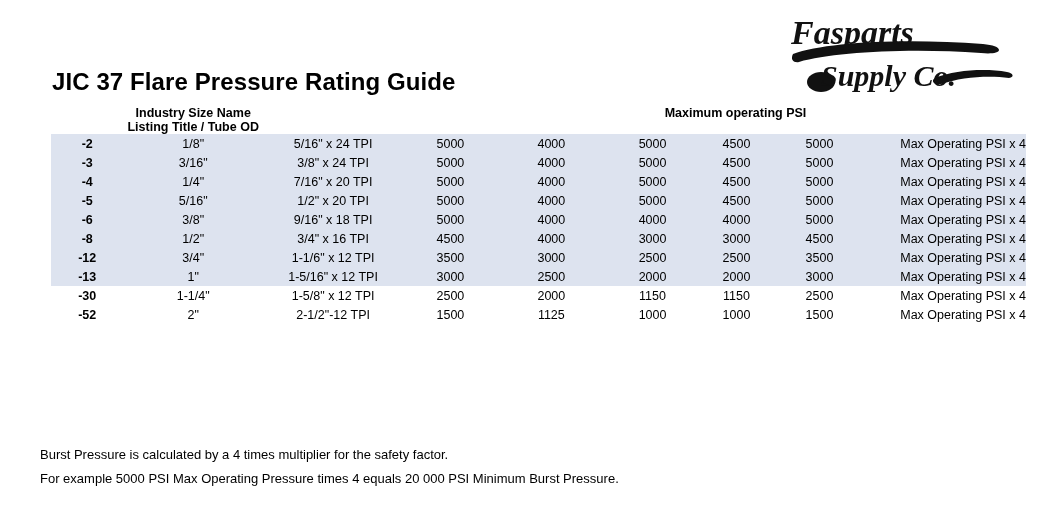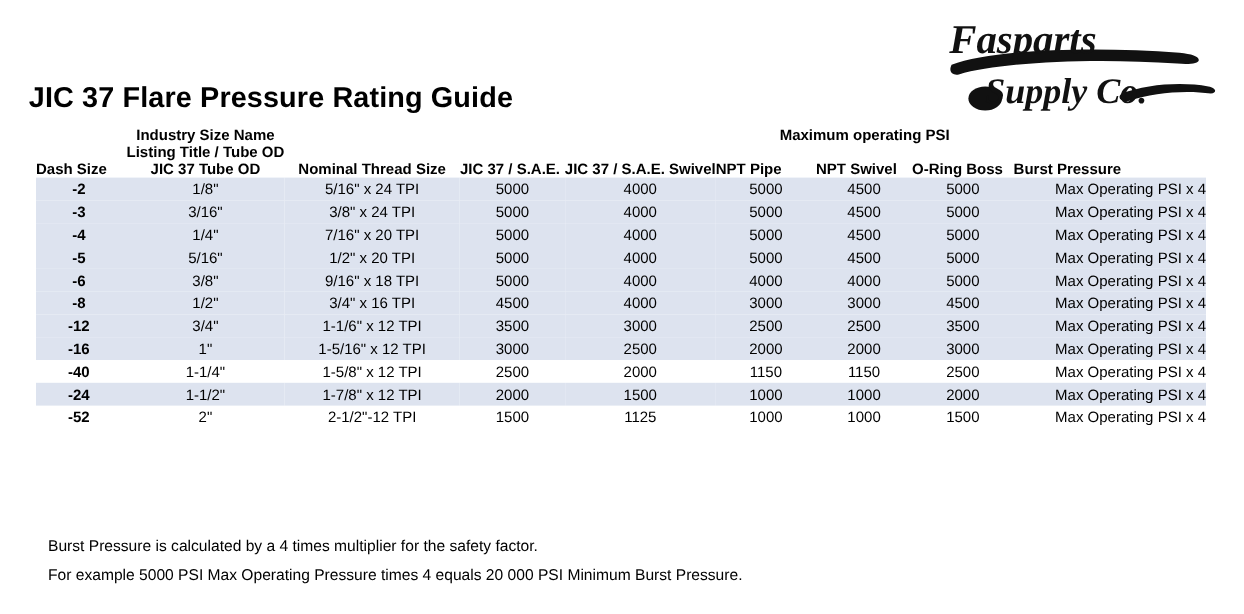--- a/index.html
+++ b/index.html
@@ -28,39 +28,40 @@
     top: 8px;
     width: 230px;
     height: 92px;
     text-align: center;
   }
   .logo svg { display: block; }
 
   
   .title {
     position: absolute;
-    left: 24px;
+    left: 52px;
     top: 68px;
     font-size: 24px;
     font-weight: bold;
     letter-spacing: 0.1px;
     white-space: nowrap;
   }
 
   
   .table-wrap {
     position: absolute;
     left: 30px;
     top: 106px;
     width: 975px;
   }
   table.rating {
     border-collapse: collapse;
     width: 975px;
     font-size: 12.5px;
+    margin-left: 21px;
   }
   table.rating td, table.rating th {
     padding: 0;
     margin: 0;
   }
 
   
   .hdr-row td {
     font-weight: bold;
     font-size: 12.5px;
@@ -155,31 +156,20 @@
           <td></td>
           <td class="c">Listing Title / Tube OD</td>
           <td></td>
           <td></td>
           <td></td>
           <td></td>
           <td></td>
           <td></td>
           <td></td>
         </tr>
-        <tr class="hdr-row">
-          <td class="l">Dash Size</td>
-          <td class="c">JIC 37 Tube OD</td>
-          <td class="c">Nominal Thread Size</td>
-          <td class="l">JIC 37 / S.A.E.</td>
-          <td class="l">JIC 37 / S.A.E. Swivel</td>
-          <td class="l">NPT Pipe</td>
-          <td class="l">NPT Swivel</td>
-          <td class="l">O-Ring Boss</td>
-          <td class="l">Burst Pressure</td>
-        </tr>
       </thead>
       <tbody>
         <tr class="shade">
           <td class="dash">-2</td>
           <td class="ctr">1/8"</td>
           <td class="ctr">5/16" x 24 TPI</td>
           <td class="ctr">5000</td>
           <td class="ctr">4000</td>
           <td class="ctr">5000</td>
           <td class="ctr">4500</td>
@@ -246,50 +236,39 @@
           <td class="ctr">3/4"</td>
           <td class="ctr">1-1/6" x 12 TPI</td>
           <td class="ctr">3500</td>
           <td class="ctr">3000</td>
           <td class="ctr">2500</td>
           <td class="ctr">2500</td>
           <td class="ctr">3500</td>
           <td class="lft">Max Operating PSI x 4</td>
         </tr>
         <tr class="shade">
-          <td class="dash">-16</td>
+          <td class="dash">-13</td>
           <td class="ctr">1"</td>
           <td class="ctr">1-5/16" x 12 TPI</td>
           <td class="ctr">3000</td>
           <td class="ctr">2500</td>
           <td class="ctr">2000</td>
           <td class="ctr">2000</td>
           <td class="ctr">3000</td>
           <td class="lft">Max Operating PSI x 4</td>
         </tr>
         <tr>
-          <td class="dash">-40</td>
+          <td class="dash">-30</td>
           <td class="ctr">1-1/4"</td>
           <td class="ctr">1-5/8" x 12 TPI</td>
           <td class="ctr">2500</td>
           <td class="ctr">2000</td>
           <td class="ctr">1150</td>
           <td class="ctr">1150</td>
           <td class="ctr">2500</td>
-          <td class="lft">Max Operating PSI x 4</td>
-        </tr>
-        <tr class="shade">
-          <td class="dash">-24</td>
-          <td class="ctr">1-1/2"</td>
-          <td class="ctr">1-7/8" x 12 TPI</td>
-          <td class="ctr">2000</td>
-          <td class="ctr">1500</td>
-          <td class="ctr">1000</td>
-          <td class="ctr">1000</td>
-          <td class="ctr">2000</td>
           <td class="lft">Max Operating PSI x 4</td>
         </tr>
         <tr>
           <td class="dash">-52</td>
           <td class="ctr">2"</td>
           <td class="ctr">2-1/2"-12 TPI</td>
           <td class="ctr">1500</td>
           <td class="ctr">1125</td>
           <td class="ctr">1000</td>
           <td class="ctr">1000</td>

